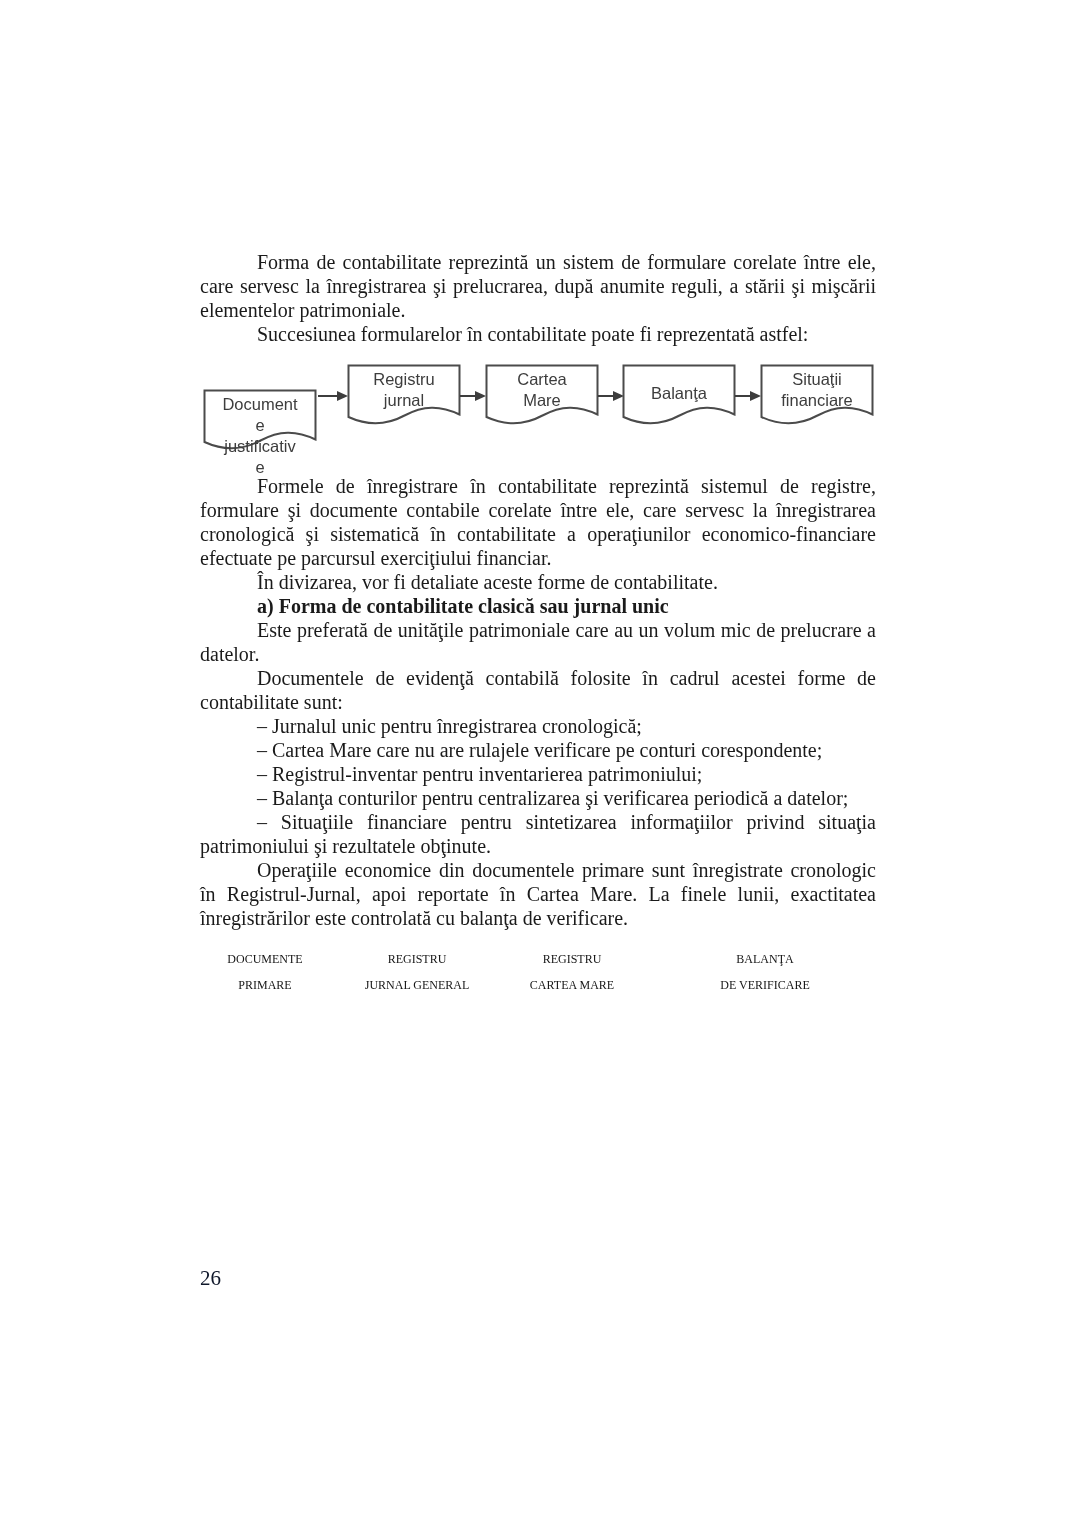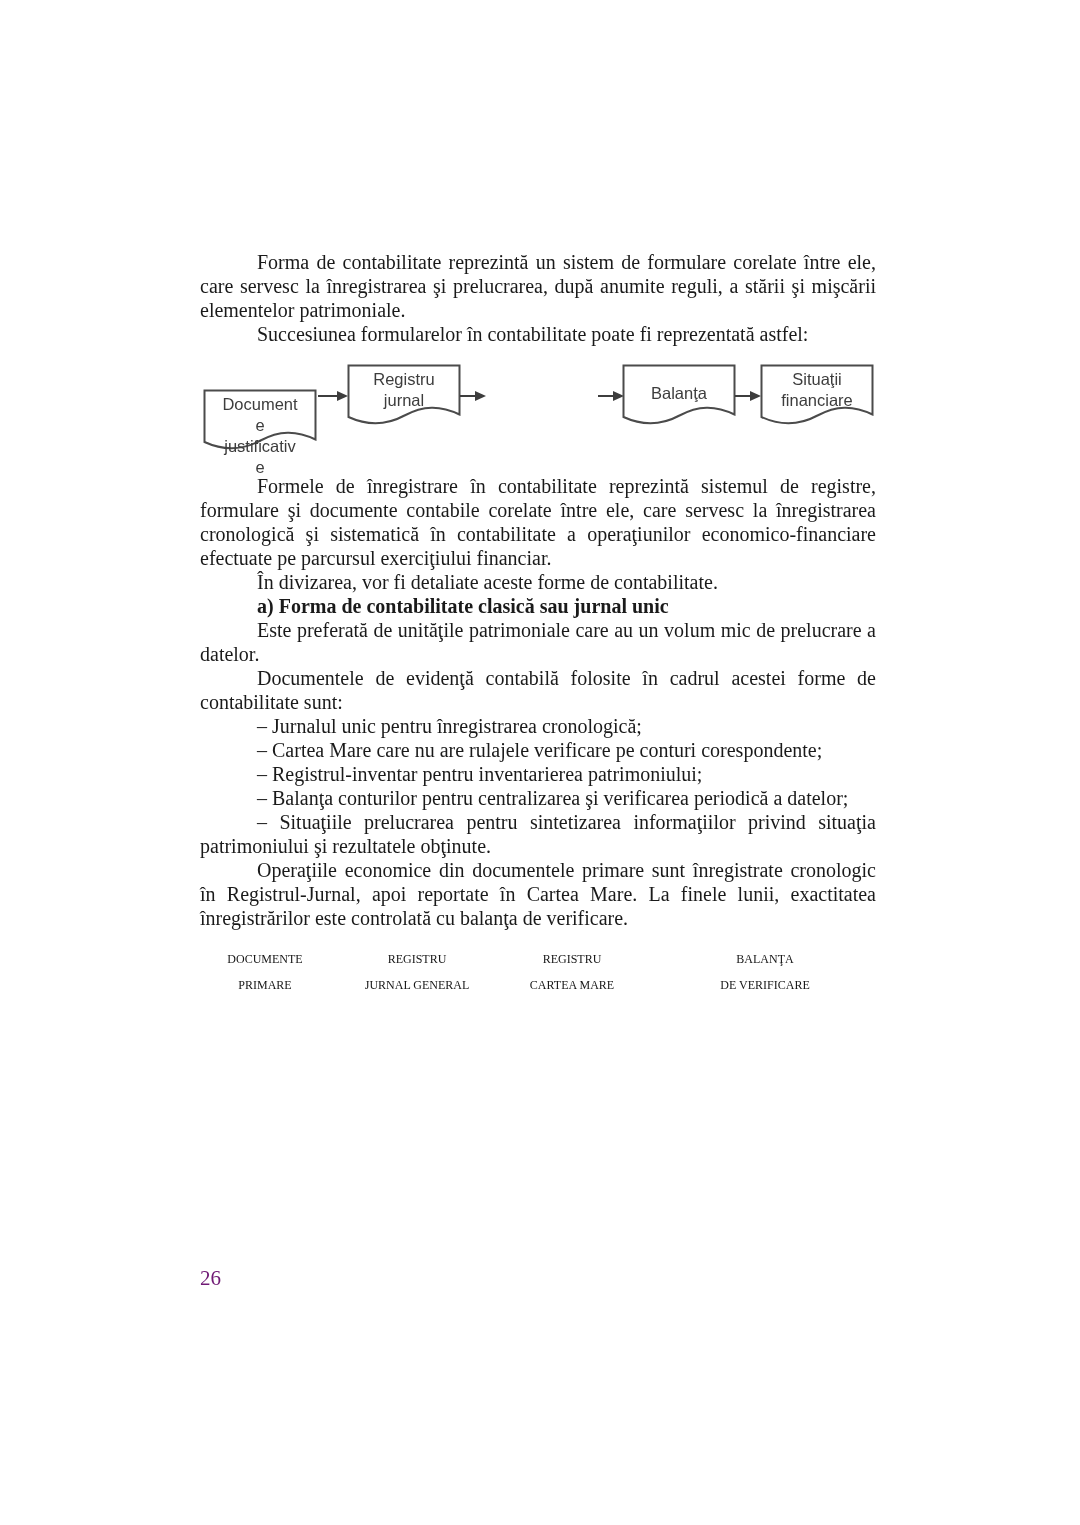--- a/index.html
+++ b/index.html
@@ -82,21 +82,21 @@
   .s1 { left: 65px; }
   .s2 { left: 217px; }
   .s3 { left: 372px; }
   .s4 { left: 565px; }
 
   .page-number {
     position: absolute;
     left: 200px;
     top: 1266px;
     font-size: 21px;
-    color: #701a75;
+    color: #0f172a;
     text-align: center;
   }
 </style>
 </head>
 <body>
 
 <div class="page">
   <div class="content">
 
     <p class="para">Forma de contabilitate reprezintă un sistem de formulare corelate între ele, care servesc la înregistrarea şi prelucrarea, după anumite reguli, a stării şi mişcării elementelor patrimoniale.</p>
@@ -121,20 +121,26 @@
           <path d="M1.5,1.5 H112.5 V50.5 C 93,41 76,41.5 57.5,51.5 C 39,61.5 19,61 1.5,53 Z" fill="none" stroke="#4b4b4b" stroke-width="2"></path>
         </svg>
         <div class="ntext">Registru<br>jurnal</div>
       </div>
 
       <svg class="arrow a2" width="26" height="14" viewBox="0 0 26 14">
         <line x1="0" y1="7" x2="15" y2="7" stroke="#3d3d3d" stroke-width="2"></line>
         <polygon points="15,2 26,7 15,12" fill="#3d3d3d"></polygon>
       </svg>
 
+      <div class="node n3">
+        <svg class="shape" width="114" height="72" viewBox="0 0 114 72">
+          <path d="M1.5,1.5 H112.5 V50.5 C 93,41 76,41.5 57.5,51.5 C 39,61.5 19,61 1.5,53 Z" fill="none" stroke="#4b4b4b" stroke-width="2"></path>
+        </svg>
+        <div class="ntext">Cartea<br>Mare</div>
+      </div>
 
       <svg class="arrow a3" width="26" height="14" viewBox="0 0 26 14">
         <line x1="0" y1="7" x2="15" y2="7" stroke="#3d3d3d" stroke-width="2"></line>
         <polygon points="15,2 26,7 15,12" fill="#3d3d3d"></polygon>
       </svg>
 
       <div class="node n4 single">
         <svg class="shape" width="114" height="72" viewBox="0 0 114 72">
           <path d="M1.5,1.5 H112.5 V50.5 C 93,41 76,41.5 57.5,51.5 C 39,61.5 19,61 1.5,53 Z" fill="none" stroke="#4b4b4b" stroke-width="2"></path>
         </svg>
@@ -158,21 +164,21 @@
     <p class="para">Formele de înregistrare în contabilitate reprezintă sistemul de registre, formulare şi documente contabile corelate între ele, care servesc la înregistrarea cronologică şi sistematică în contabilitate a operaţiunilor economico-financiare efectuate pe parcursul exerciţiului financiar.</p>
     <p class="para">În divizarea, vor fi detaliate aceste forme de contabilitate.</p>
     <p class="para bold">a) Forma de contabilitate clasică sau jurnal unic</p>
     <p class="para">Este preferată de unităţile patrimoniale care au un volum mic de prelucrare a datelor.</p>
     <p class="para">Documentele de evidenţă contabilă folosite în cadrul acestei forme de contabilitate sunt:</p>
 
     <p class="para">– Jurnalul unic pentru înregistrarea cronologică;</p>
     <p class="para">– Cartea Mare care nu are rulajele verificare pe conturi corespondente;</p>
     <p class="para">– Registrul-inventar pentru inventarierea patrimoniului;</p>
     <p class="para">– Balanţa conturilor pentru centralizarea şi verificarea periodică a datelor;</p>
-    <p class="para">– Situaţiile prelucrarea pentru sintetizarea informaţiilor privind situaţia patrimoniului şi rezultatele obţinute.</p>
+    <p class="para">– Situaţiile financiare pentru sintetizarea informaţiilor privind situaţia patrimoniului şi rezultatele obţinute.</p>
 
     <p class="para">Operaţiile economice din documentele primare sunt înregistrate cronologic în Registrul-Jurnal, apoi reportate în Cartea Mare. La finele lunii, exactitatea înregistrărilor este controlată cu balanţa de verificare.</p>
 
     <div class="schema-row">
       <div class="slabel s1">DOCUMENTE<br>PRIMARE</div>
       <div class="slabel s2">REGISTRU<br>JURNAL GENERAL</div>
       <div class="slabel s3">REGISTRU<br>CARTEA MARE</div>
       <div class="slabel s4">BALANŢA<br>DE VERIFICARE</div>
     </div>
 

